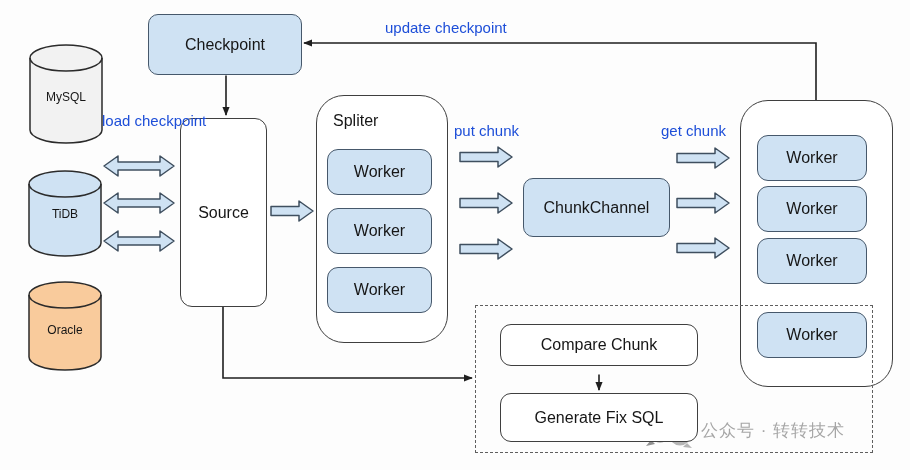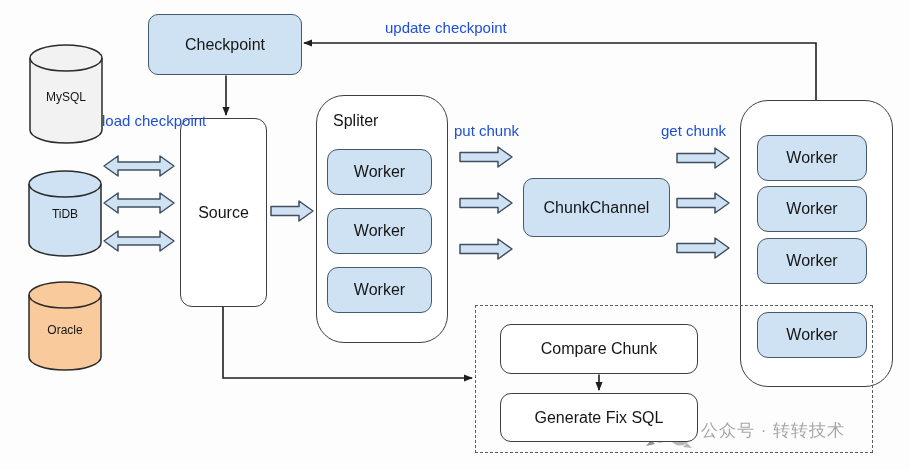--- a/index.html
+++ b/index.html
@@ -173,21 +173,21 @@
   <div class="node worker" style="left:757px;top:186px;width:110px;height:46px;">
     <span>Worker</span>
   </div>
   <div class="node worker" style="left:757px;top:238px;width:110px;height:46px;">
     <span>Worker</span>
   </div>
   <div class="node worker" style="left:757px;top:312px;width:110px;height:46px;">
     <span>Worker</span>
   </div>
 
-  <div class="node white-box small-round" style="left:500px;top:324px;width:198px;height:50px;z-index:4;">
+  <div class="node white-box small-round" style="left:500px;top:324px;width:198px;height:42px;z-index:4;">
     <span>Compare Chunk</span>
   </div>
   <div class="node white-box small-round" style="left:500px;top:393px;width:198px;height:49px;z-index:4;">
     <span>Generate Fix SQL</span>
   </div>
 
   <div class="db-label" style="left:66px;top:90px;">MySQL</div>
   <div class="db-label" style="left:65px;top:207px;">TiDB</div>
   <div class="db-label" style="left:65px;top:323px;">Oracle</div>
 

